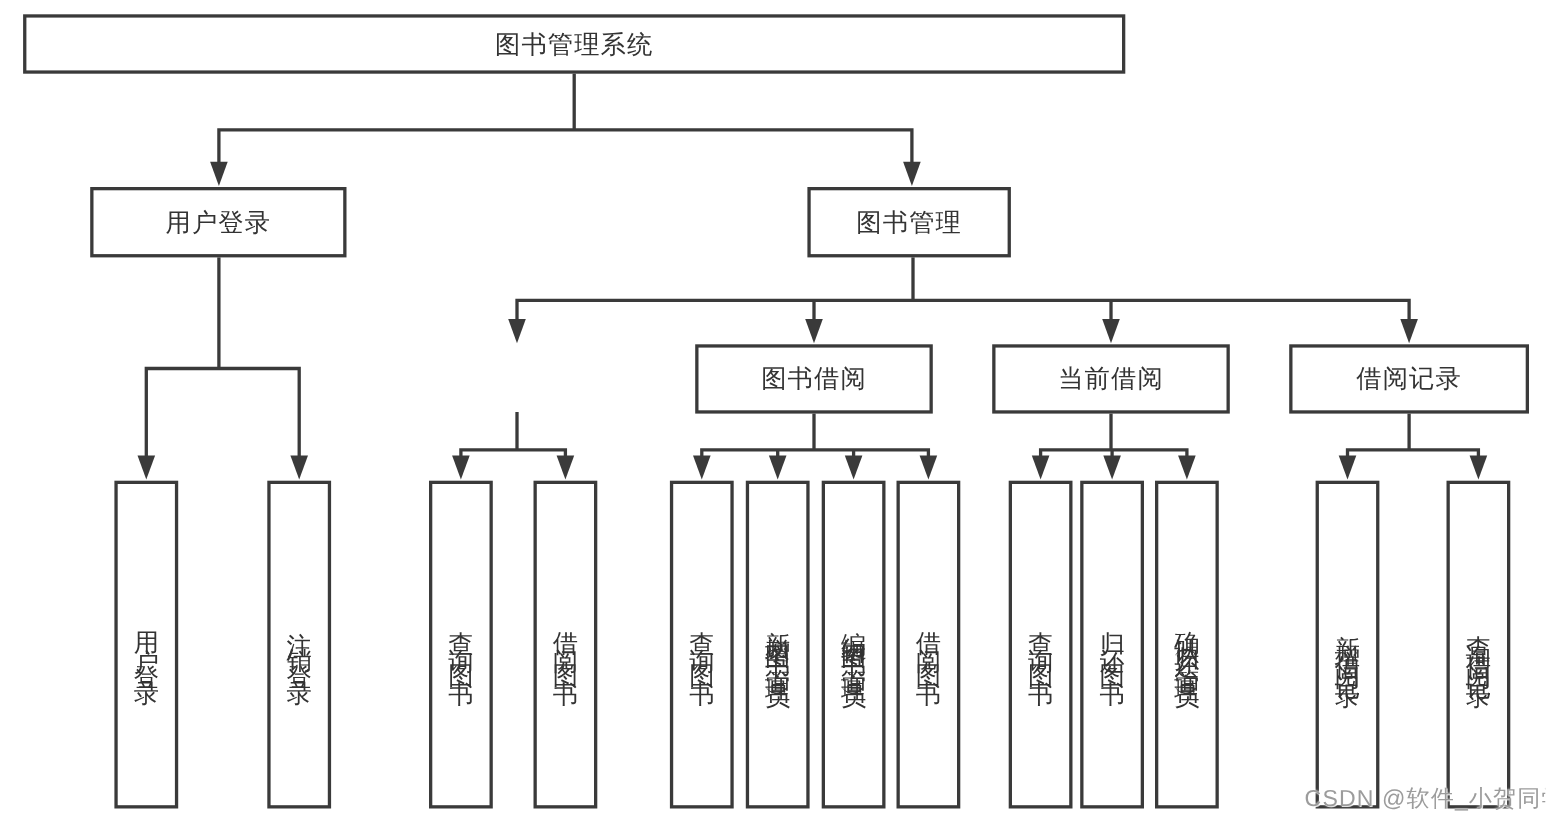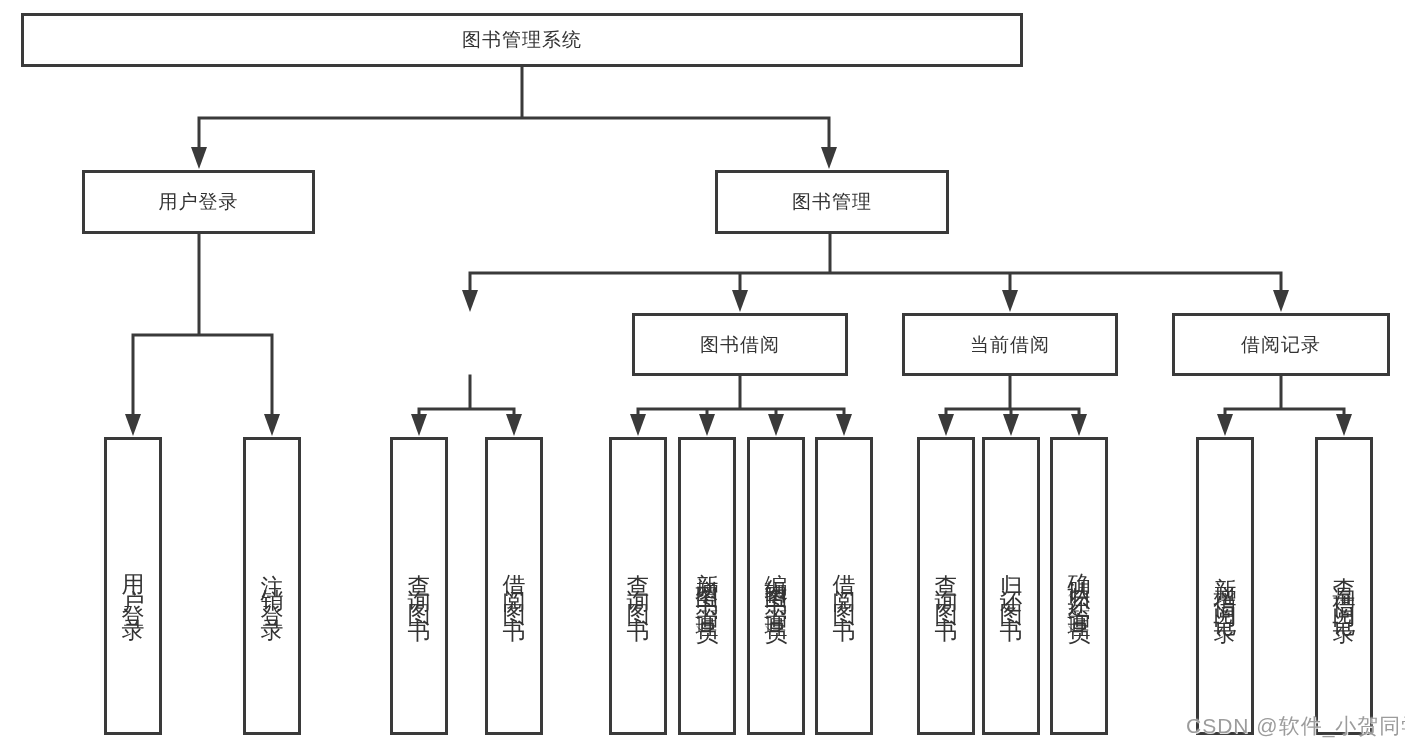--- a/index.html
+++ b/index.html
@@ -15,21 +15,21 @@
     position:absolute;
     box-sizing:border-box;
     border:3px solid #3a3a3a;
     background:#ffffff;
     display:flex;
     align-items:center;
     justify-content:center;
     color:#333333;
     text-align:center;
   }
-  .h{font-size:19px;letter-spacing:1px;white-space:nowrap;}
+  .h{font-size:23px;letter-spacing:1px;white-space:nowrap;}
   .v{
     writing-mode:vertical-lr;
     text-orientation:mixed;
     font-size:23px;
     line-height:1;
     white-space:nowrap;
   }
   .ls4{letter-spacing:15px;}
   .ls6{letter-spacing:9px;}
   .ls9{letter-spacing:7px;}
@@ -77,21 +77,21 @@
       <polygon points="1003,414 1019,414 1011,436"></polygon>
       <polygon points="1071,414 1087,414 1079,436"></polygon>
       <polygon points="1217,414 1233,414 1225,436"></polygon>
       <polygon points="1336,414 1352,414 1344,436"></polygon>
     </g>
   </svg>
 
   <div class="box h" style="left:21px;top:13px;width:1002px;height:54px">图书管理系统</div>
 
   <div class="box h" style="left:82px;top:170px;width:233px;height:64px">用户登录</div>
-  <div class="box h" style="left:715px;top:170px;width:234px;height:64px">图书管理</div>
+  <div class="box h" style="left:734px;top:170px;width:185px;height:64px">图书管理</div>
 
   <div class="box h" style="left:902px;top:313px;width:216px;height:63px">当前借阅</div>
   <div class="box h" style="left:632px;top:313px;width:216px;height:63px">图书借阅</div>
   <div class="box h" style="left:1172px;top:313px;width:218px;height:63px">借阅记录</div>
 
   <div class="box v ls4" style="left:104px;top:437px;width:58px;height:298px">用户登录</div>
   <div class="box v ls4" style="left:243px;top:437px;width:58px;height:298px">注销登录</div>
 
   <div class="box v ls4" style="left:390px;top:437px;width:58px;height:298px">查询图书</div>
   <div class="box v ls4" style="left:485px;top:437px;width:58px;height:298px">借阅图书</div>

